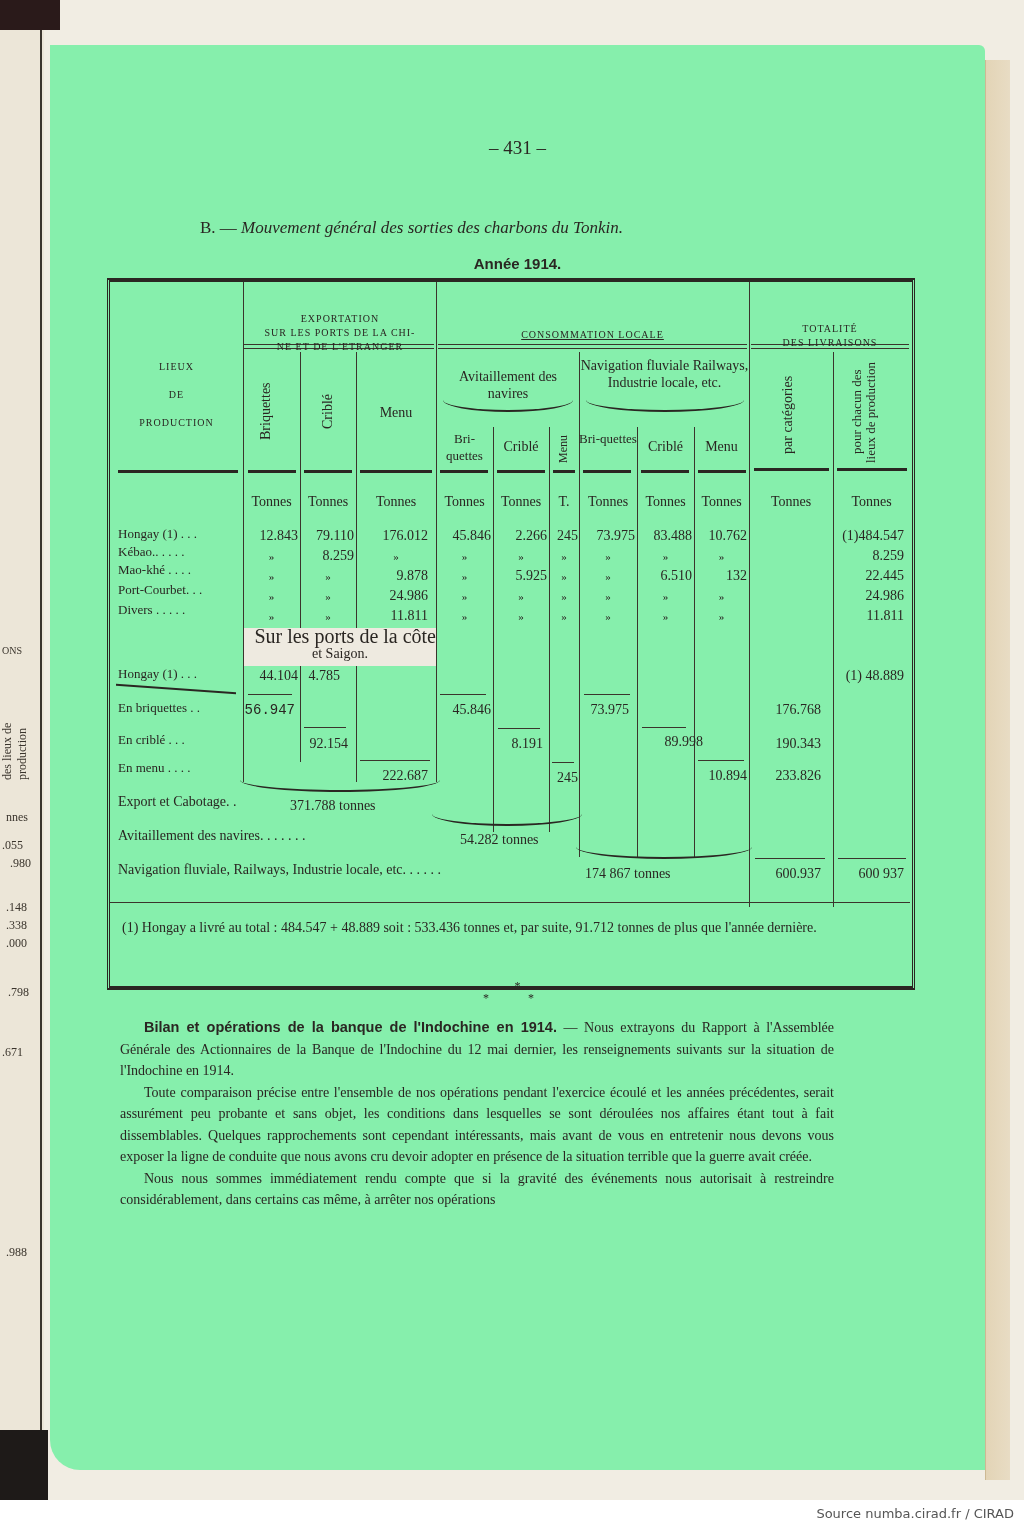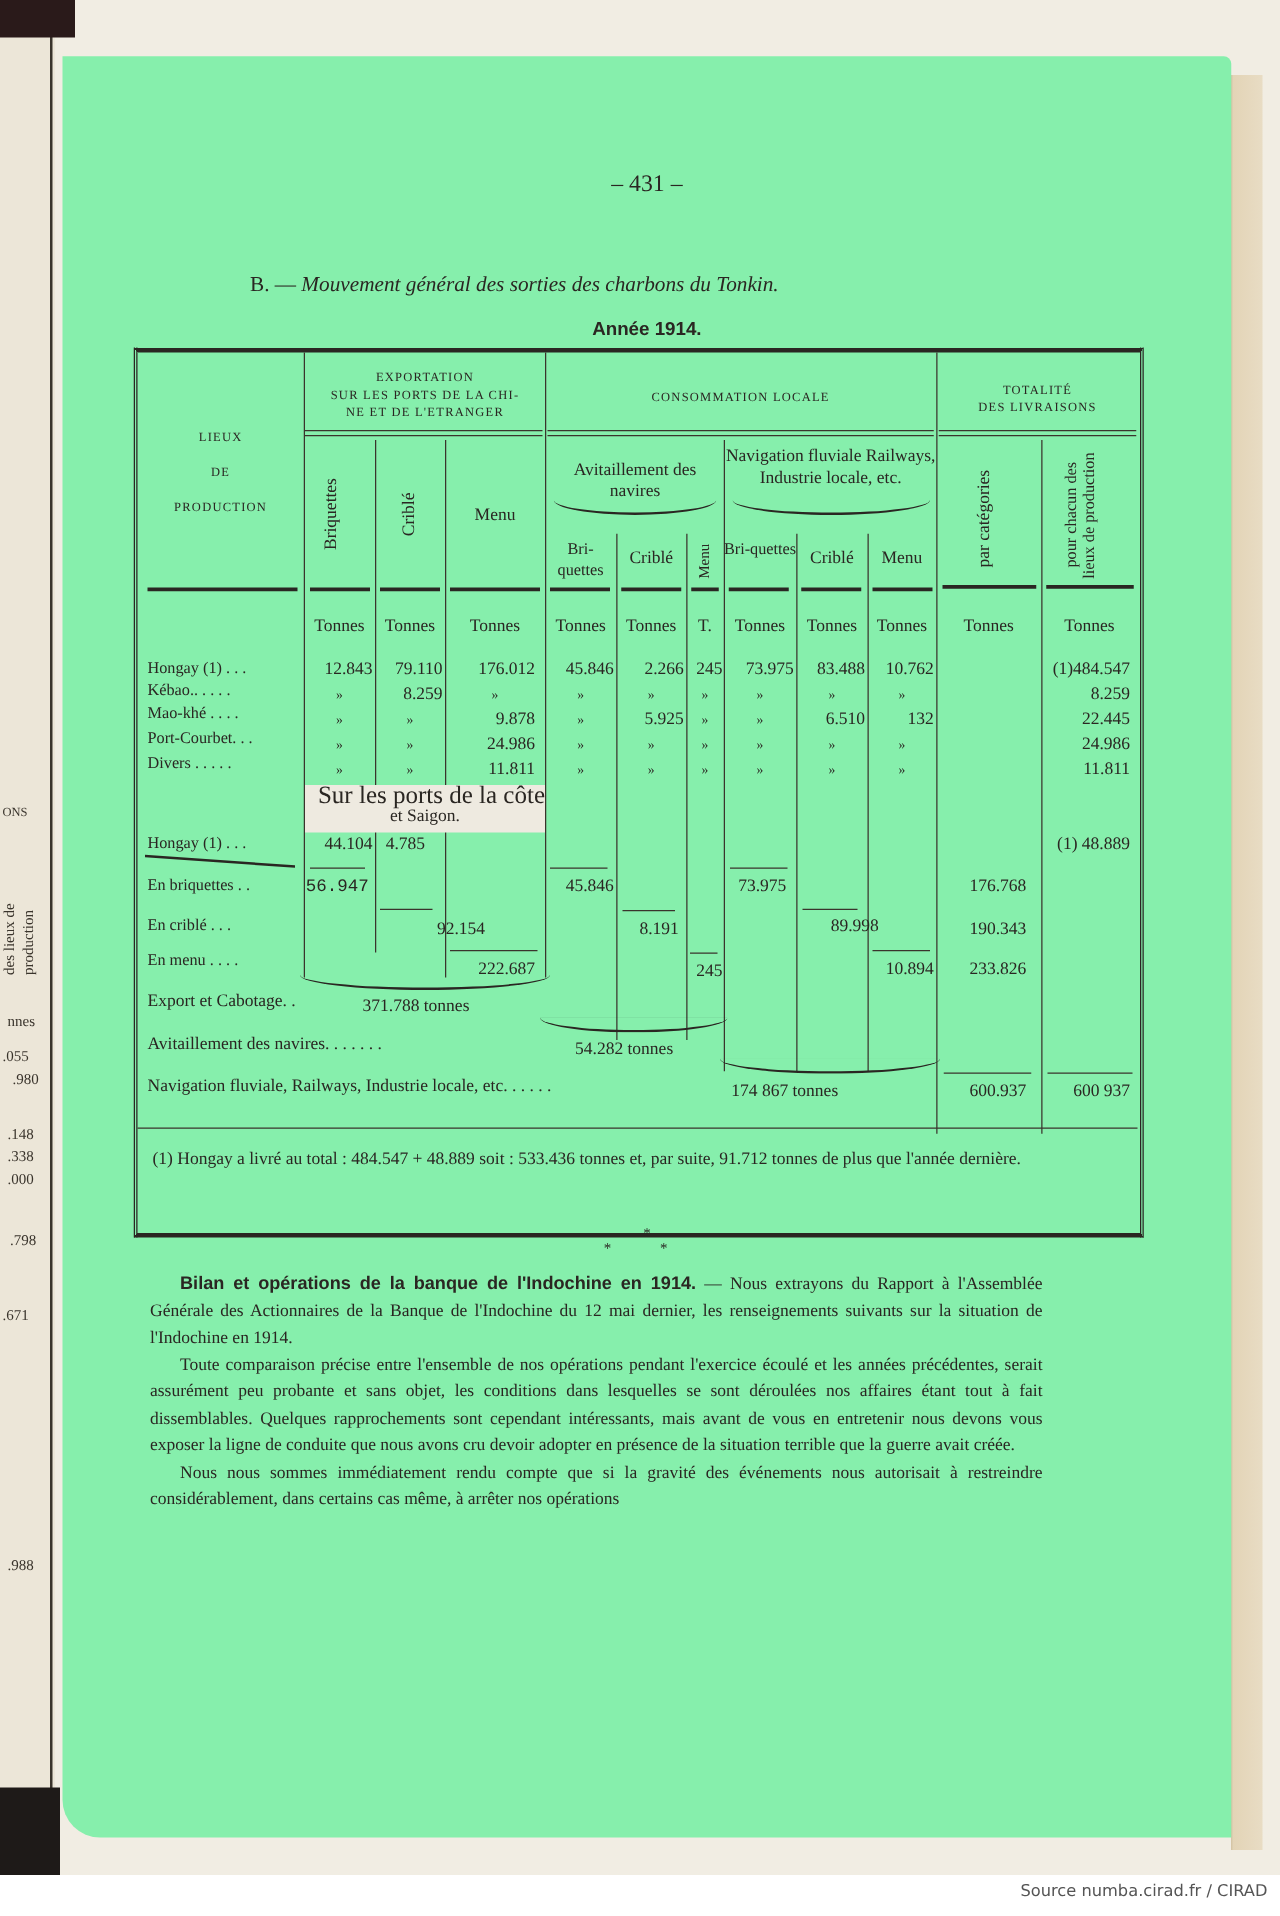--- a/index.html
+++ b/index.html
@@ -16,21 +16,21 @@
   .section-title { position:absolute; left:150px; top:173px; font-size:17px; font-style:italic; }
   .section-title .lead { font-style:normal; }
   .year-title { position:absolute; left:0; width:935px; top:210px; text-align:center; font-size:15px; font-weight:bold; font-family:"Liberation Sans", sans-serif; }
   
   .tbl { position:absolute; left:57px; top:233px; width:808px; height:712px; border:3px double #2a2622; border-top:4px solid #2a2622; border-bottom:4px solid #2a2622; box-sizing:border-box; }
   .abs { position:absolute; }
   .vl { position:absolute; width:1px; background:#3a342c; }
   .hl { position:absolute; height:1px; background:#3a342c; }
   .hl2 { position:absolute; height:3px; border-top:1px solid #3a342c; border-bottom:1px solid #3a342c; }
   .hthick { position:absolute; height:3px; background:#2a2622; }
-  .cap { font-size:10px; letter-spacing:1px; text-align:center; line-height:14px; }
+  .cap { font-size:10px; letter-spacing:1px; text-align:center; line-height:14px;margin-top:16px; }
   .hdr { font-size:14px; text-align:center; line-height:17px; }
   .rot { position:absolute; writing-mode:vertical-rl; transform:rotate(180deg); font-size:14px; text-align:center; line-height:15px; }
   .unit { position:absolute; font-size:14px; text-align:center; }
   .num { position:absolute; font-size:14px; text-align:right; white-space:nowrap; }
   .ditto { position:absolute; font-size:11px; text-align:center; }
   .rowlabel { position:absolute; font-size:13px; white-space:nowrap; }
   .brace { position:absolute; height:10px; border-bottom:2px solid #2a2622; border-radius:0 0 50% 50% / 0 0 100% 100%; }
   .footnote { position:absolute; left:12px; top:635px; width:780px; font-size:14px; line-height:22px; }
   .stars { position:absolute; left:0; width:935px; top:935px; text-align:center; font-size:12px; line-height:12px; }
   .body-text { position:absolute; left:70px; top:972px; width:714px; font-size:14px; line-height:21.5px; text-align:justify; }
@@ -104,21 +104,21 @@
 
     <div class="abs cap" style="left:134px;width:192px;top:14px;">
       <div>EXPORTATION</div>
       <div>SUR LES PORTS DE LA CHI-</div>
       <div>NE ET DE L'ETRANGER</div>
     </div>
     <div class="rot" style="left:148px;top:82px;height:95px;">Briquettes</div>
     <div class="rot" style="left:210px;top:82px;height:95px;">Criblé</div>
     <div class="abs hdr" style="left:246px;width:80px;top:122px;">Menu</div>
 
-    <div class="abs cap" style="left:326px;width:313px;top:30px;">CONSOMMATION LOCALE</div>
+    <div class="abs cap" style="left:326px;width:313px;top:30px;text-decoration:underline;">CONSOMMATION LOCALE</div>
     <div class="abs hdr" style="left:327px;width:142px;top:86px;">Avitaillement des navires</div>
     <div class="brace" style="left:333px;top:118px;width:130px;"></div>
     <div class="abs hdr" style="left:470px;width:169px;top:75px;">Navigation fluviale Railways, Industrie locale, etc.</div>
     <div class="brace" style="left:476px;top:118px;width:158px;"></div>
     <div class="abs hdr" style="left:326px;width:57px;top:148px;font-size:13px;">Bri-quettes</div>
     <div class="abs hdr" style="left:383px;width:56px;top:156px;">Criblé</div>
     <div class="rot" style="left:446px;top:150px;height:34px;font-size:12px;">Menu</div>
     <div class="abs hdr" style="left:469px;width:58px;top:148px;font-size:13px;">Bri-quettes</div>
     <div class="abs hdr" style="left:527px;width:57px;top:156px;">Criblé</div>
     <div class="abs hdr" style="left:584px;width:55px;top:156px;">Menu</div>
@@ -232,21 +232,21 @@
 
     <div>
       <div class="rowlabel" style="left:8px;top:418px;">En briquettes . .</div>
       <div class="num" style="left:133px;width:52px;top:420px;font-family:Liberation Mono, monospace;">56.947</div>
       <div class="num" style="left:326px;width:55px;top:420px;">45.846</div>
       <div class="num" style="left:469px;width:50px;top:420px;">73.975</div>
       <div class="num" style="left:639px;width:72px;top:420px;">176.768</div>
     </div>
     <div>
       <div class="rowlabel" style="left:8px;top:450px;">En criblé . . .</div>
-      <div class="num" style="left:190px;width:48px;top:454px;padding-left:40px;">92.154</div>
+      <div class="num" style="left:190px;width:48px;top:454px;">92.154</div>
       <div class="num" style="left:383px;width:50px;top:454px;">8.191</div>
       <div class="num" style="left:527px;width:55px;top:452px;margin-left:11px;">89.998</div>
       <div class="num" style="left:639px;width:72px;top:454px;">190.343</div>
     </div>
     <div>
       <div class="rowlabel" style="left:8px;top:478px;">En menu . . . .</div>
       <div class="num" style="left:246px;width:72px;top:486px;">222.687</div>
       <div class="num" style="left:439px;width:29px;top:488px;">245</div>
       <div class="num" style="left:584px;width:53px;top:486px;">10.894</div>
       <div class="num" style="left:639px;width:72px;top:486px;">233.826</div>

